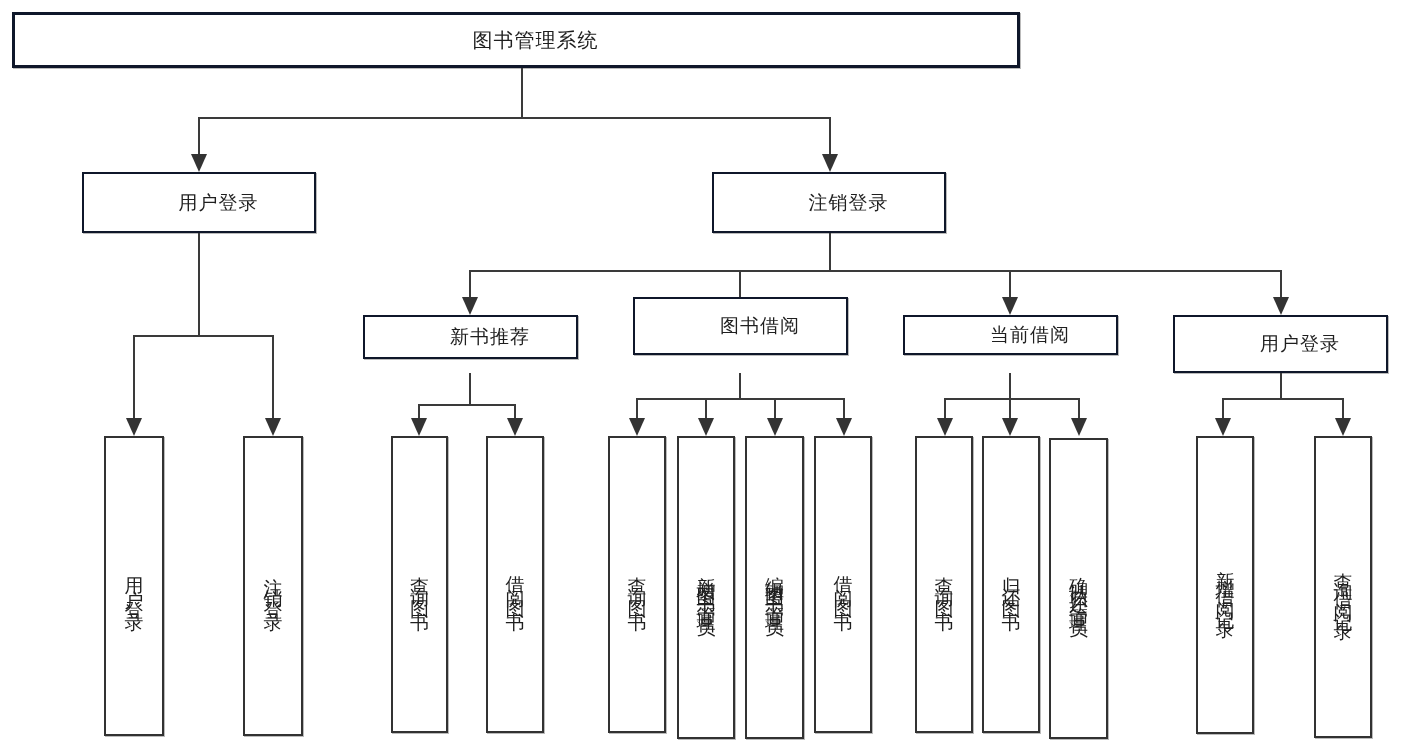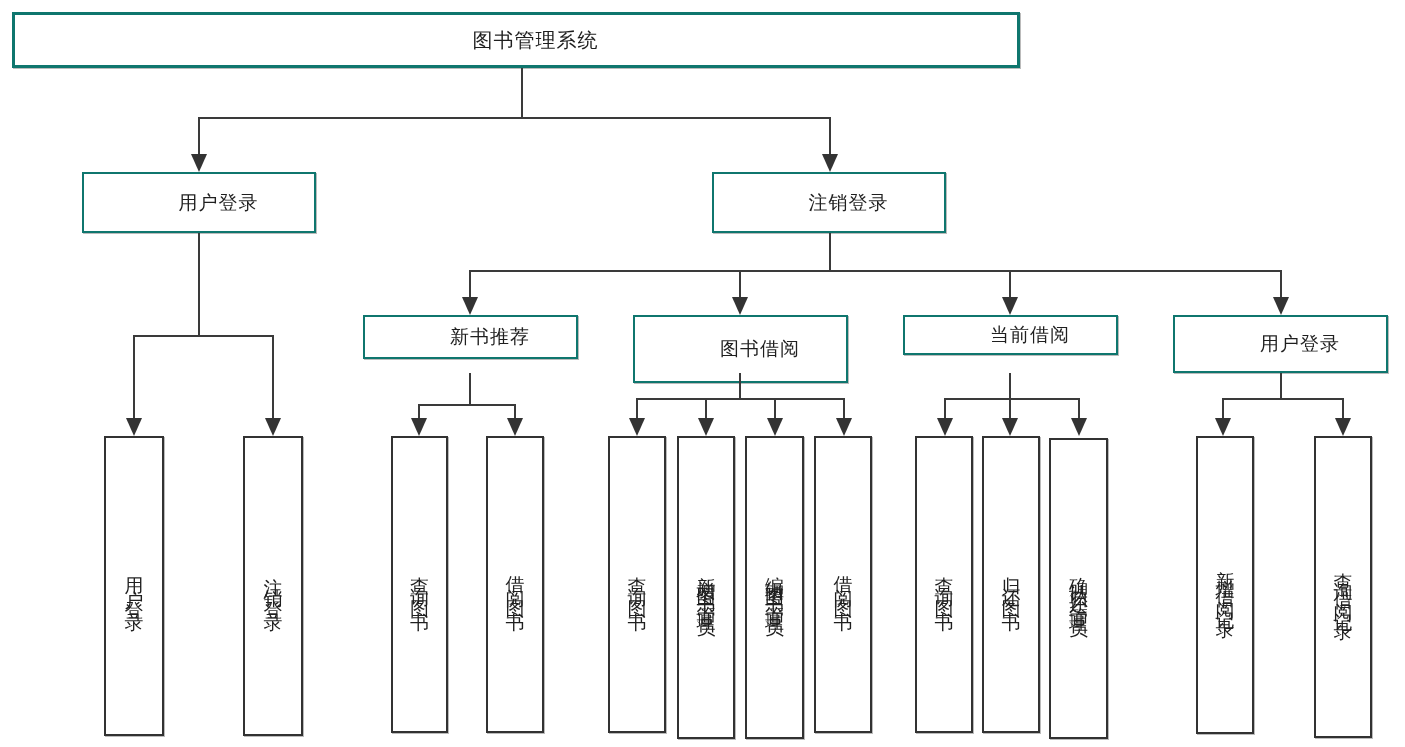--- a/index.html
+++ b/index.html
@@ -7,21 +7,21 @@
     position:relative;
     width:1405px;height:747px;
     background:#ffffff;
     font-family:"Liberation Sans","DejaVu Sans",sans-serif;
     color:#1f1f1f;
     overflow:hidden;
   }
   .box{
     position:absolute;
     background:#ffffff;
-    border:2px solid #0f766e;
+    border:2px solid #0f172a;
     box-shadow:1px 1px 0 rgba(60,60,60,.35);
     display:flex;align-items:center;justify-content:center;
     font-size:19px;
     letter-spacing:1px;
     box-sizing:border-box;
     text-align:center;
     padding-left:39px;
   }
   .box.root{border-width:3px;font-size:20px;}
   .vbox{
@@ -103,21 +103,21 @@
   <div class="vline" style="left:739px;top:270px;height:28px;"></div>
   <div class="arrow" style="left:732px;top:297px;"></div>
   <div class="vline" style="left:1009px;top:270px;height:28px;"></div>
   <div class="arrow" style="left:1002px;top:297px;"></div>
   <div class="vline" style="left:1280px;top:270px;height:28px;"></div>
   <div class="arrow" style="left:1273px;top:297px;"></div>
 
   <div class="box" style="left:363px;top:315px;width:215px;height:44px;">
     <span>新书推荐</span>
   </div>
-  <div class="box" style="left:633px;top:315px;width:215px;height:68px;">
+  <div class="box" style="left:633px;top:297px;width:215px;height:58px;">
     <span>图书借阅</span>
   </div>
   <div class="box" style="left:903px;top:315px;width:215px;height:40px;">
     <span>当前借阅</span>
   </div>
   <div class="box" style="left:1173px;top:315px;width:215px;height:58px;">
     <span>用户登录</span>
   </div>
 
   <div class="vline" style="left:469px;top:373px;height:31px;"></div>

